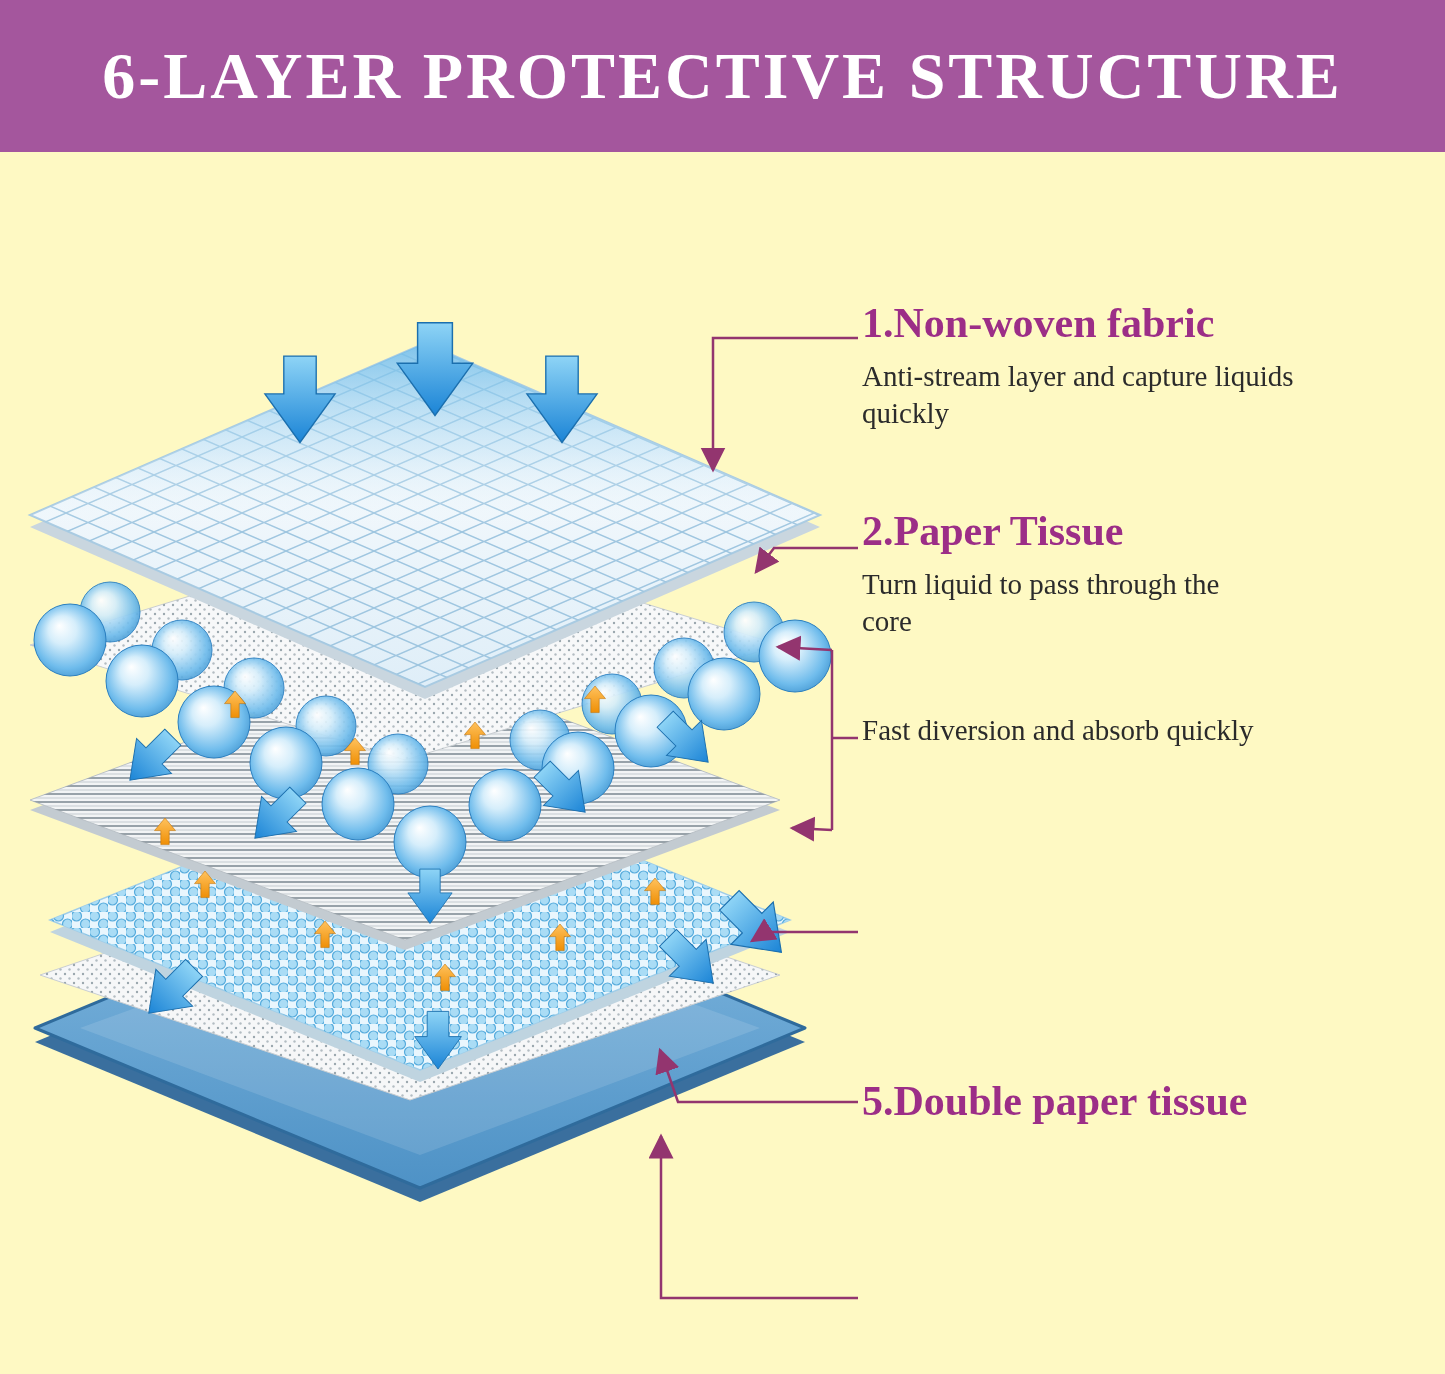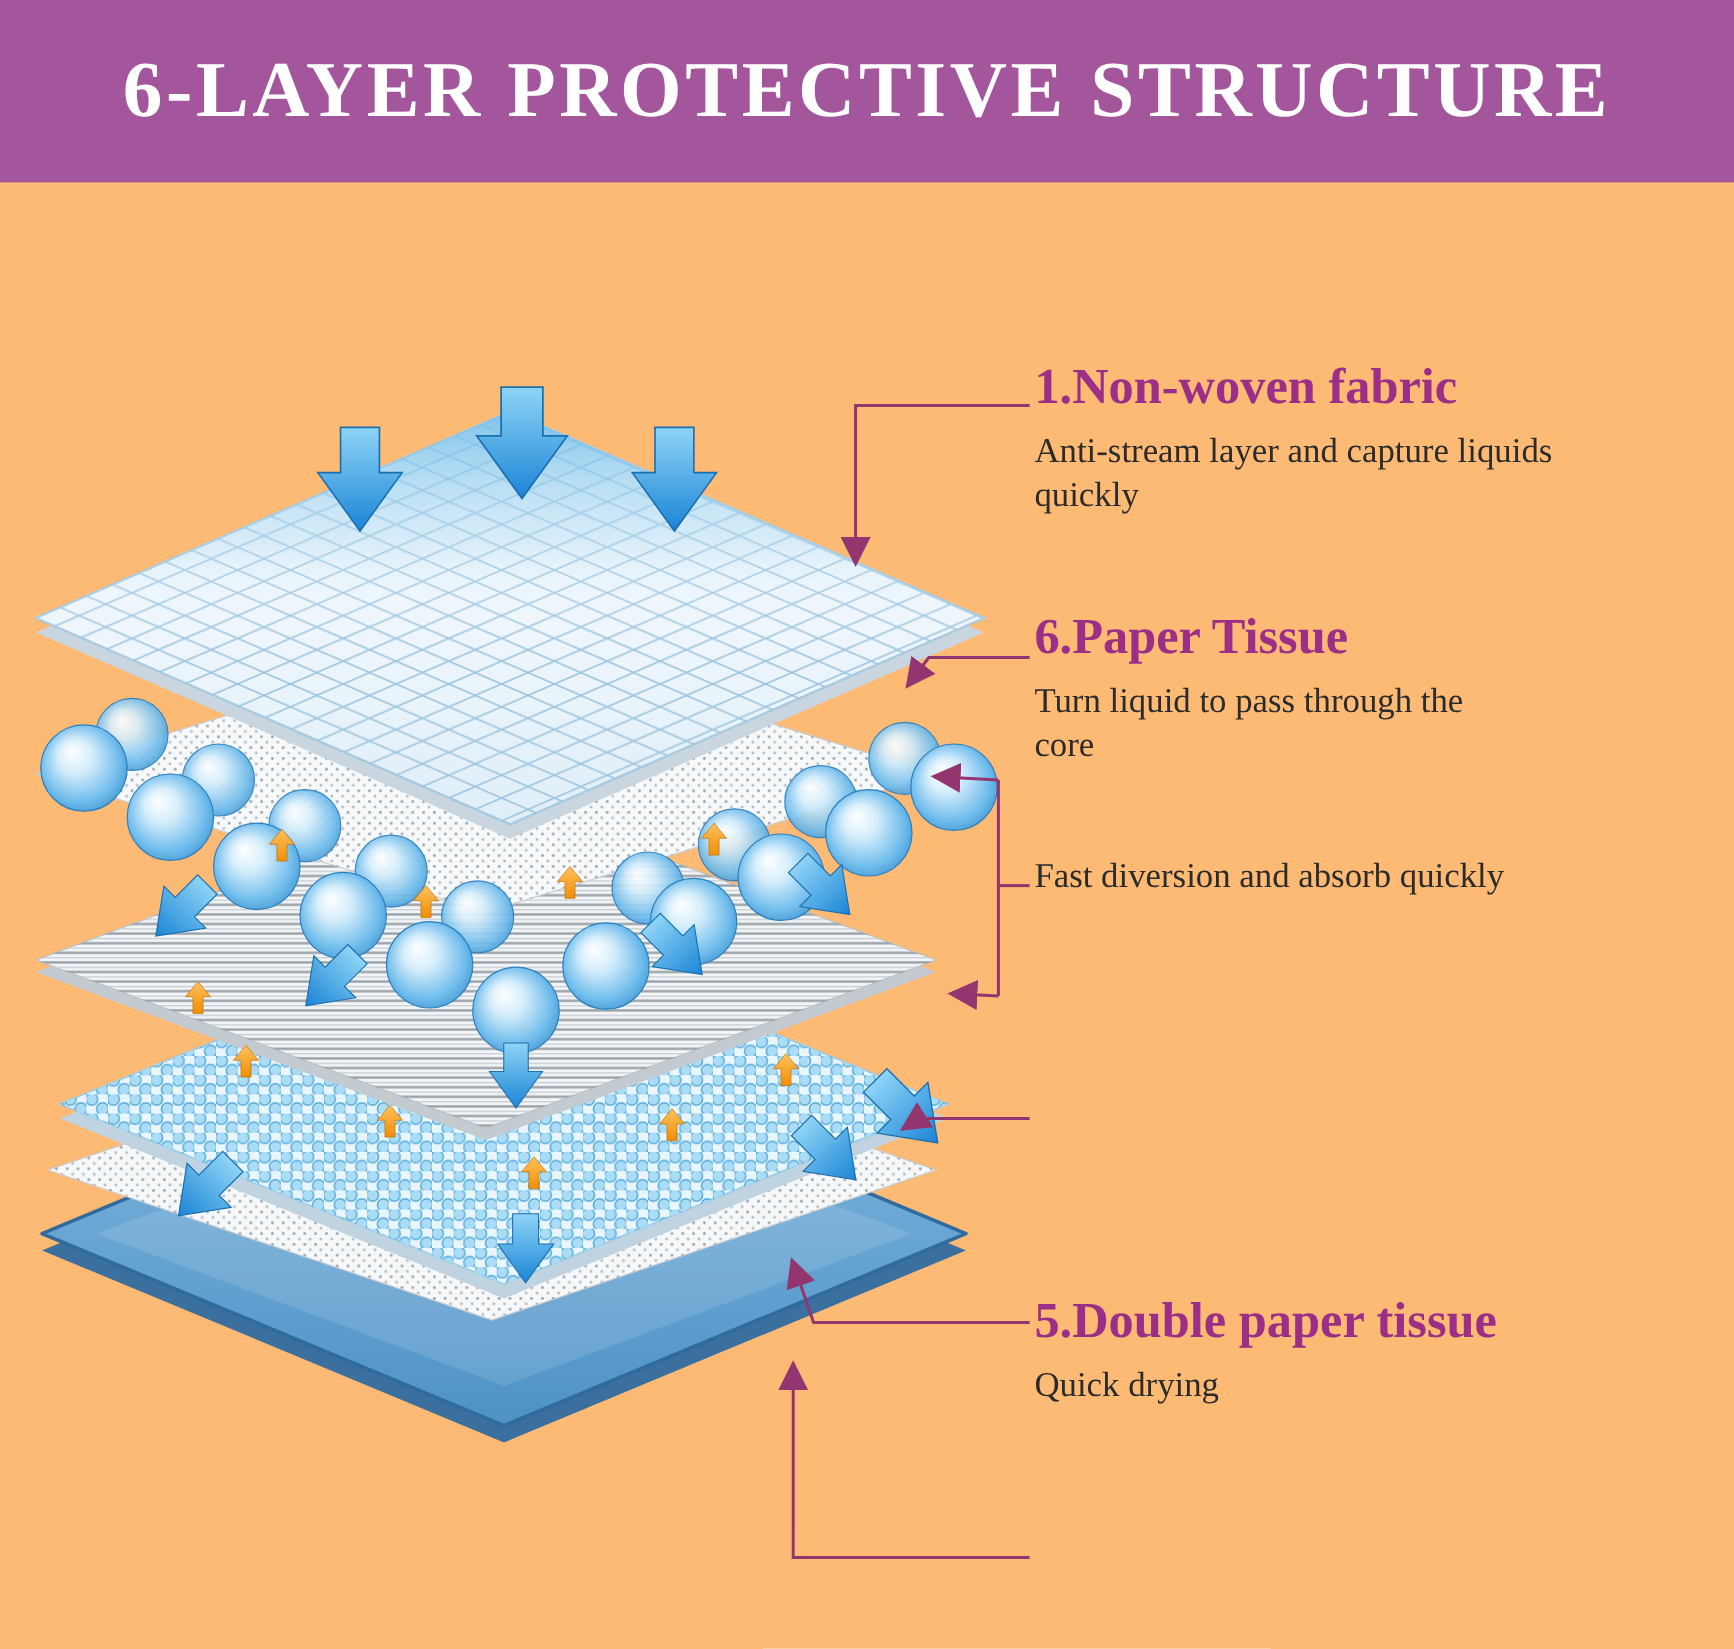--- a/index.html
+++ b/index.html
@@ -6,21 +6,21 @@
     --banner:#a4569d;
     --accent:#9c2e87;
     --connector:#93356f;
     --text:#2b2b2b;
   }
   *{margin:0;padding:0;box-sizing:border-box;}
   body{background:#fff;}
   .page{
     position:relative;
     width:1445px;height:1374px;
-    background:#fdba74;
+    background:#fef9c3;
     overflow:hidden;
     font-family:"Liberation Serif", serif;
   }
   .banner{
     position:absolute;top:0;left:0;z-index:3;
     width:100%;height:152px;
     background:var(--banner);
     display:flex;align-items:center;justify-content:center;
   }
   .banner h1{
@@ -222,30 +222,29 @@
       <path class="connector" d="M858,1298 H661 V1136" marker-end="url(#arr)"></path>
     </g>
   </svg>
 
   <div class="label" style="top:300px">
     <div class="label-title">1.Non-woven fabric</div>
     <div class="label-desc" style="max-width:445px">Anti-stream layer and capture liquids quickly</div>
   </div>
 
   <div class="label" style="top:508px">
-    <div class="label-title">6.Paper Tissue</div>
+    <div class="label-title">2.Paper Tissue</div>
     <div class="label-desc" style="max-width:410px">Turn liquid to pass through the core</div>
   </div>
 
   <div class="label" style="top:700px">
     <div class="label-desc" style="max-width:400px">Fast diversion and absorb quickly</div>
   </div>
 
 
   <div class="label" style="top:1078px">
     <div class="label-title">5.Double paper tissue</div>
-    <div class="label-desc">Quick drying</div>
   </div>
 
   <div class="label" style="top:1262px">
   </div>
 
 </div>
 
 </body></html>

